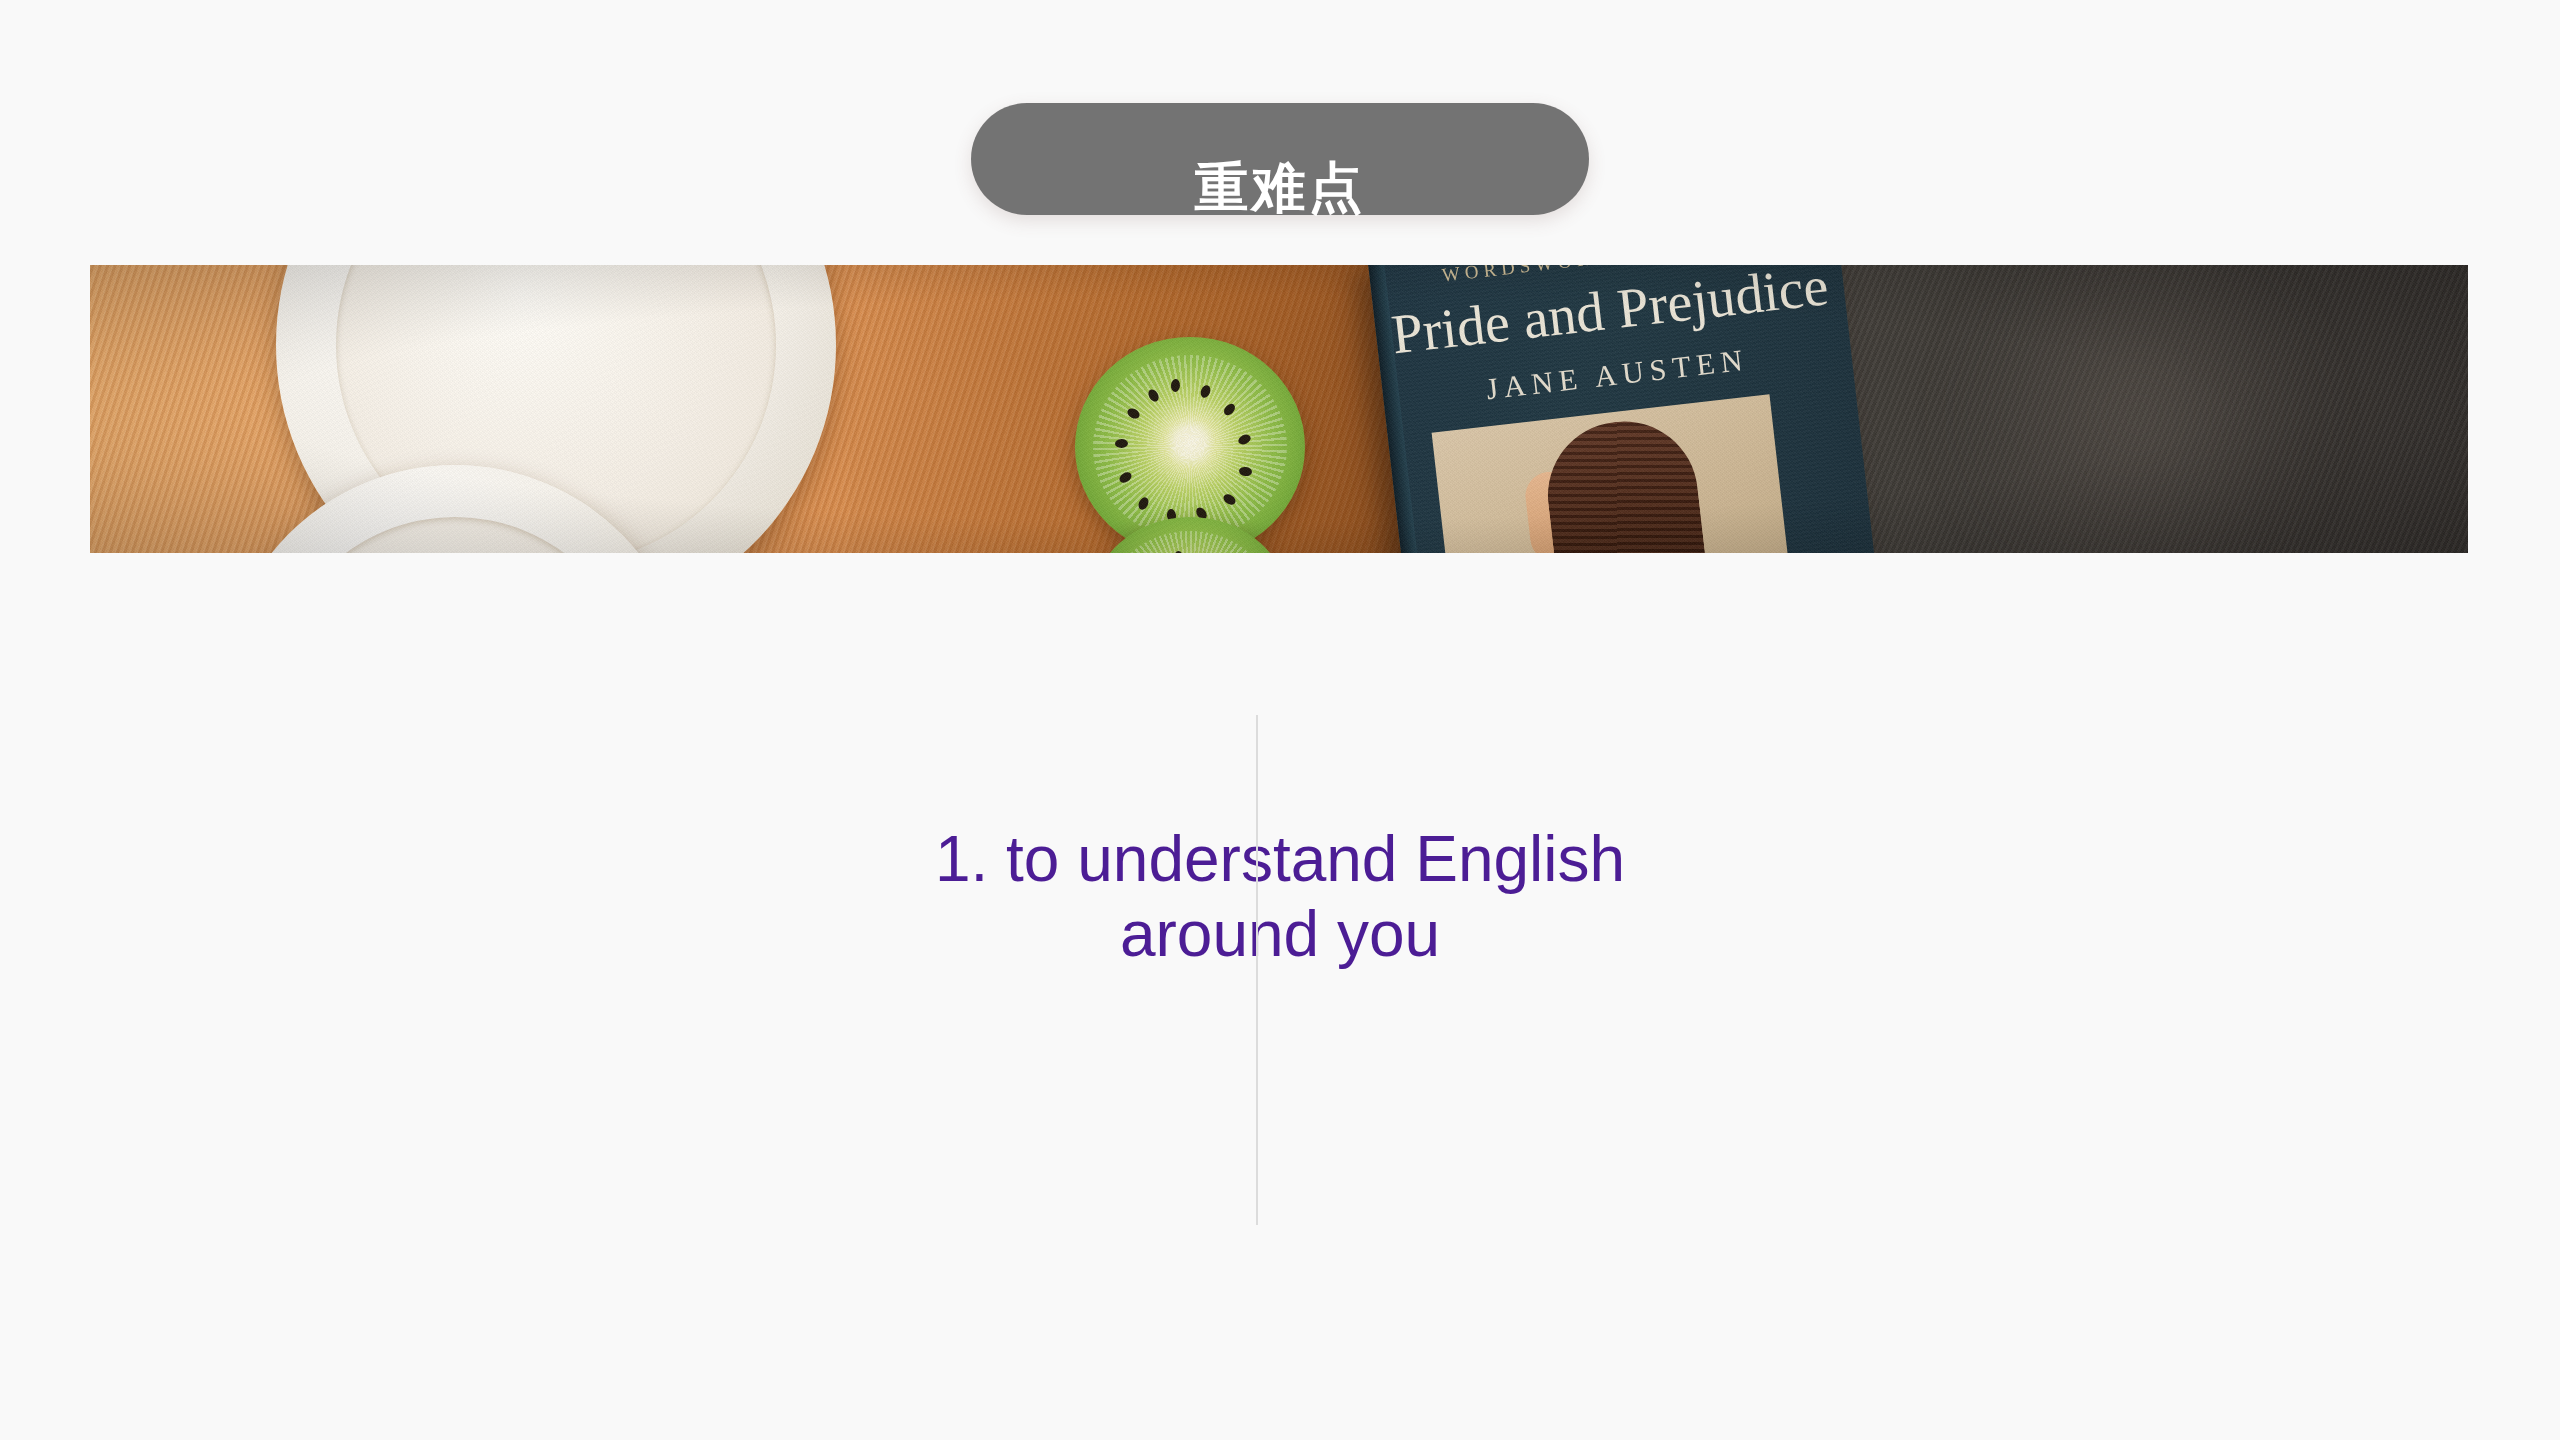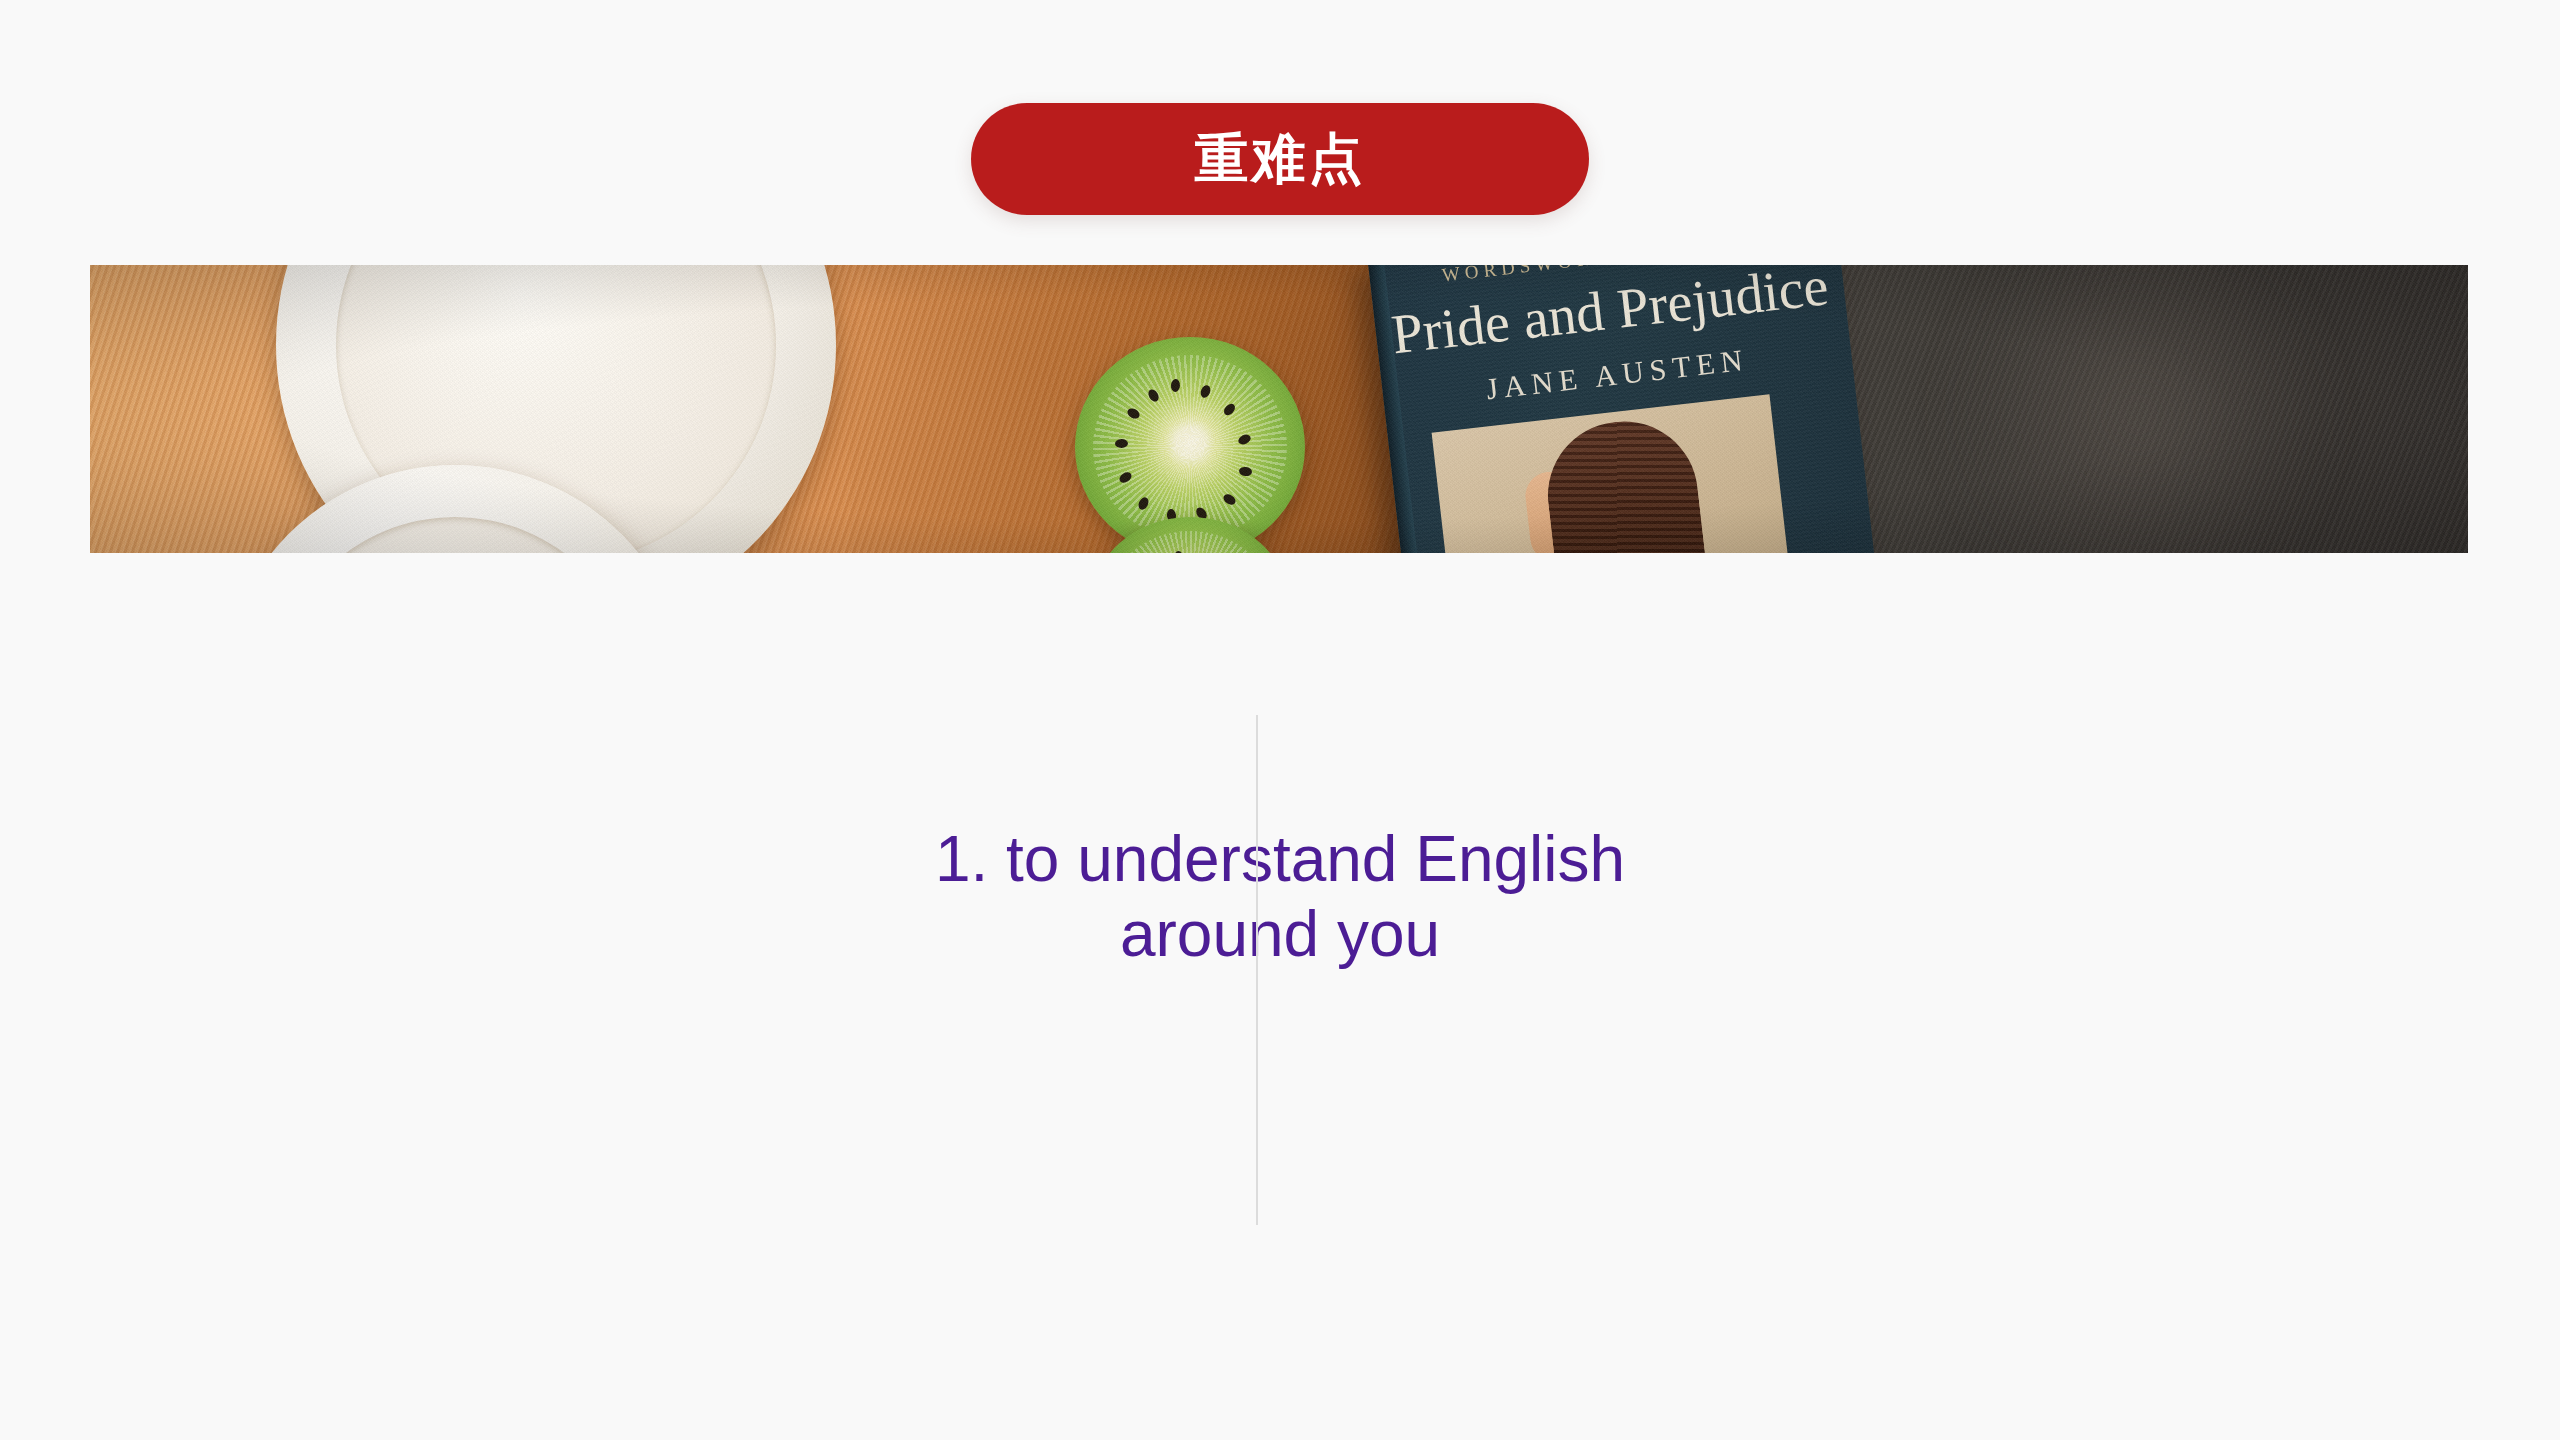--- a/index.html
+++ b/index.html
@@ -22,26 +22,26 @@
     left: 0;
     top: 103px;
     width: 2560px;
     height: 112px;
     display: flex;
     align-items: center;
     justify-content: center;
   }
   .badge {
     display: flex;
-    align-items: center;
+    align-items: flex-end;
     justify-content: center;
     width: 618px;
     height: 112px;
     border-radius: 56px;
-    background: #b91c1c;
+    background: #737373;
     box-shadow: 0 6px 18px rgba(120, 80, 75, 0.16);
     box-sizing: border-box;
   }
   .badge-text {
     color: #ffffff;
     font-size: 54px;
     font-weight: bold;
     letter-spacing: 3px;
     line-height: 1;
     white-space: nowrap;

